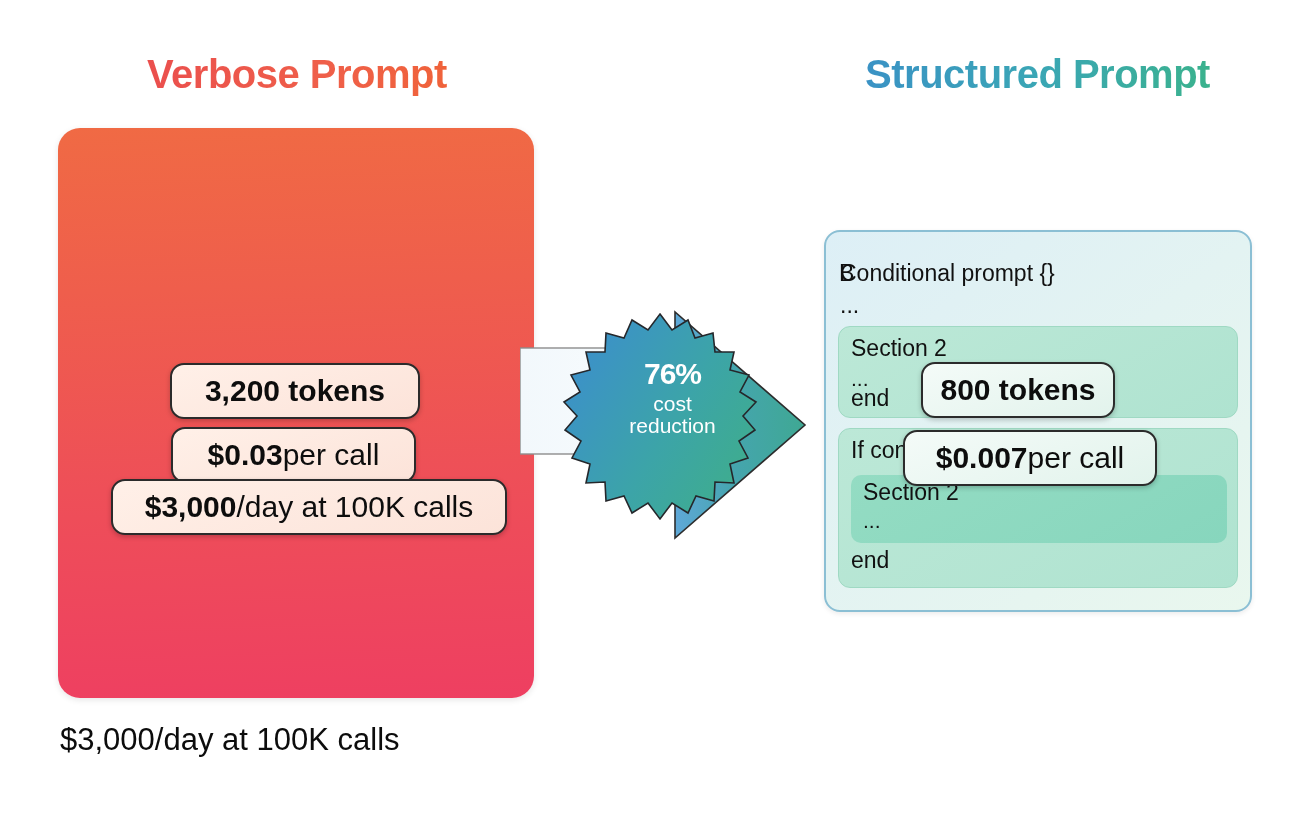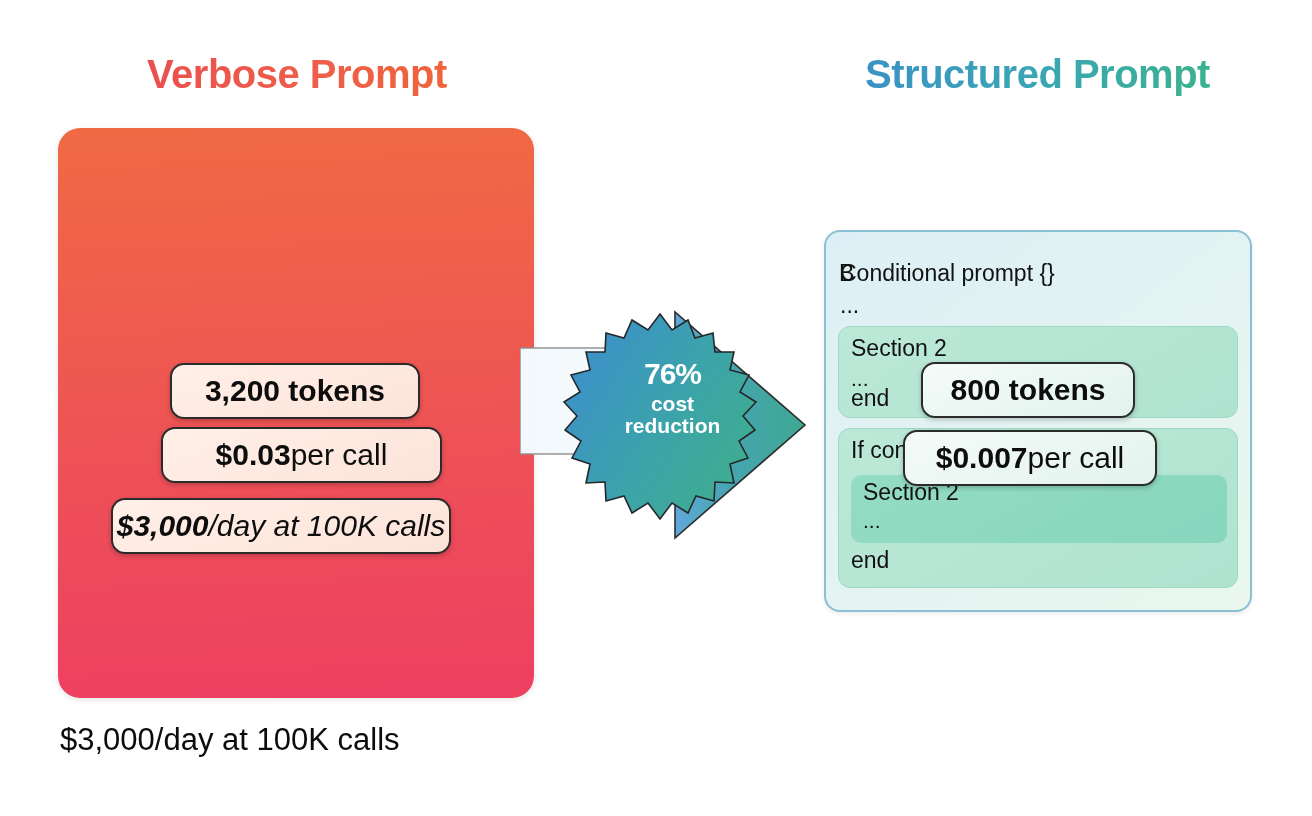--- a/index.html
+++ b/index.html
@@ -79,22 +79,22 @@
   .pill-warm {
     background-image: linear-gradient(160deg, #FFF0E8 0%, #FCE3D9 100%);
     border: 2px solid #2b2b2b;
   }
   .pill-cool {
     background-image: linear-gradient(160deg, #F4FBF8 0%, #E2F3EC 100%);
     border: 2px solid #2b2b2b;
   }
 
   #pill-tokens-left   { left: 170px; top: 363px; width: 250px; height: 56px; font-weight: bold; }
-  #pill-percall-left  { left: 161px; top: 427px; width: 281px; height: 56px; }
-  #pill-daily-left    { left: 111px; top: 498px; width: 340px; height: 56px; font-style: italic; }
+  #pill-percall-left  { left: 171px; top: 427px; width: 245px; height: 56px; }
+  #pill-daily-left    { left: 111px; top: 479px; width: 396px; height: 56px; }
 
   
   #arrow-wrap {
     position: absolute;
     left: 520px;
     top: 300px;
     width: 300px;
     height: 250px;
   }
   #arrow-svg { display: block; width: 300px; height: 250px; }
@@ -111,21 +111,21 @@
   }
   #badge-percent {
     display: block;
     font-size: 30px;
     font-weight: bold;
     letter-spacing: -1px;
   }
   #badge-line1, #badge-line2 {
     display: block;
     font-size: 21px;
-    font-weight: bold;
+    font-weight: normal;
   }
   #badge-line1 { margin-top: 4px; }
 
   
   #structured-card {
     position: absolute;
     left: 824px;
     top: 230px;
     width: 428px;
     height: 382px;
@@ -176,21 +176,21 @@
     top: 46px;
     width: 376px;
     height: 68px;
     box-sizing: border-box;
     border-radius: 10px;
     background-image: linear-gradient(150deg, #94DCC3 0%, #87D6BD 100%);
   }
   #inner-title { left: 12px; top: 4px; }
   #inner-dots  { left: 12px; top: 34px; font-size: 21px; }
 
-  #pill-tokens-right  { left: 921px; top: 362px; width: 214px; height: 56px; font-weight: bold; }
+  #pill-tokens-right  { left: 921px; top: 362px; width: 194px; height: 56px; font-weight: bold; }
   #pill-percall-right { left: 903px; top: 430px; width: 254px; height: 56px; }
 
   
   .caption {
     position: absolute;
     font-size: 31px;
     color: #0c0c0c;
     text-align: left;
     white-space: nowrap;
   }

